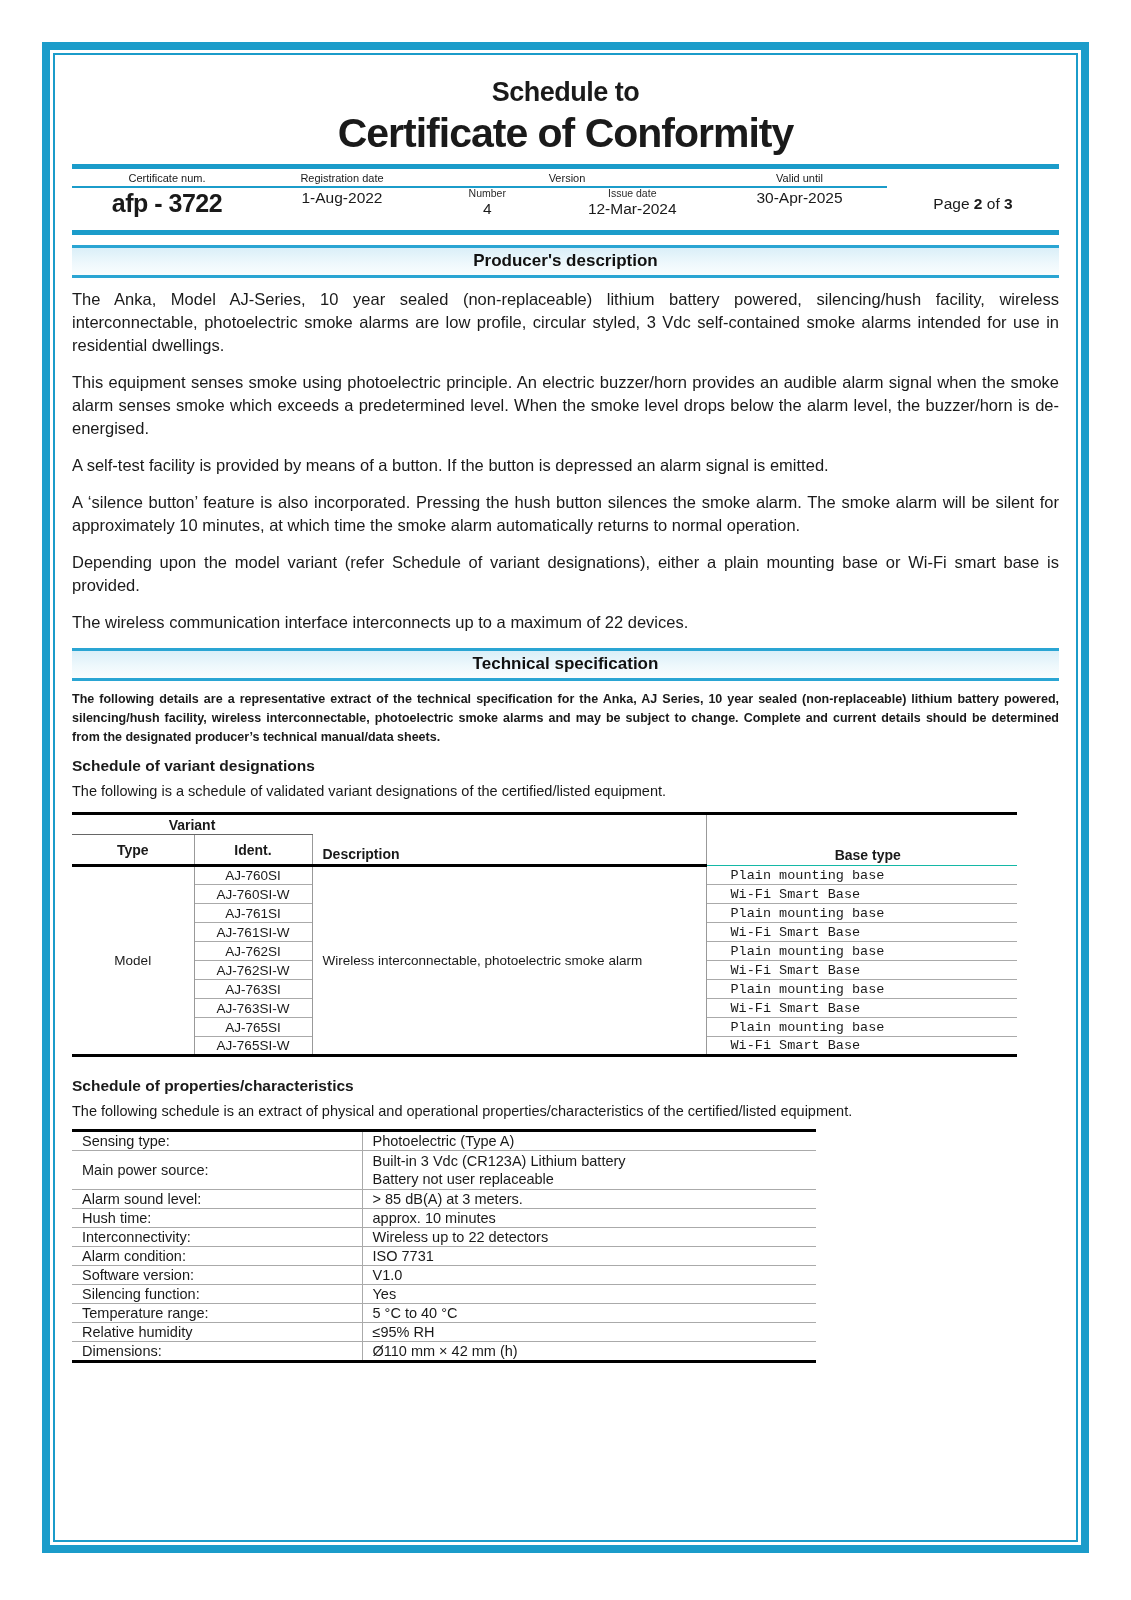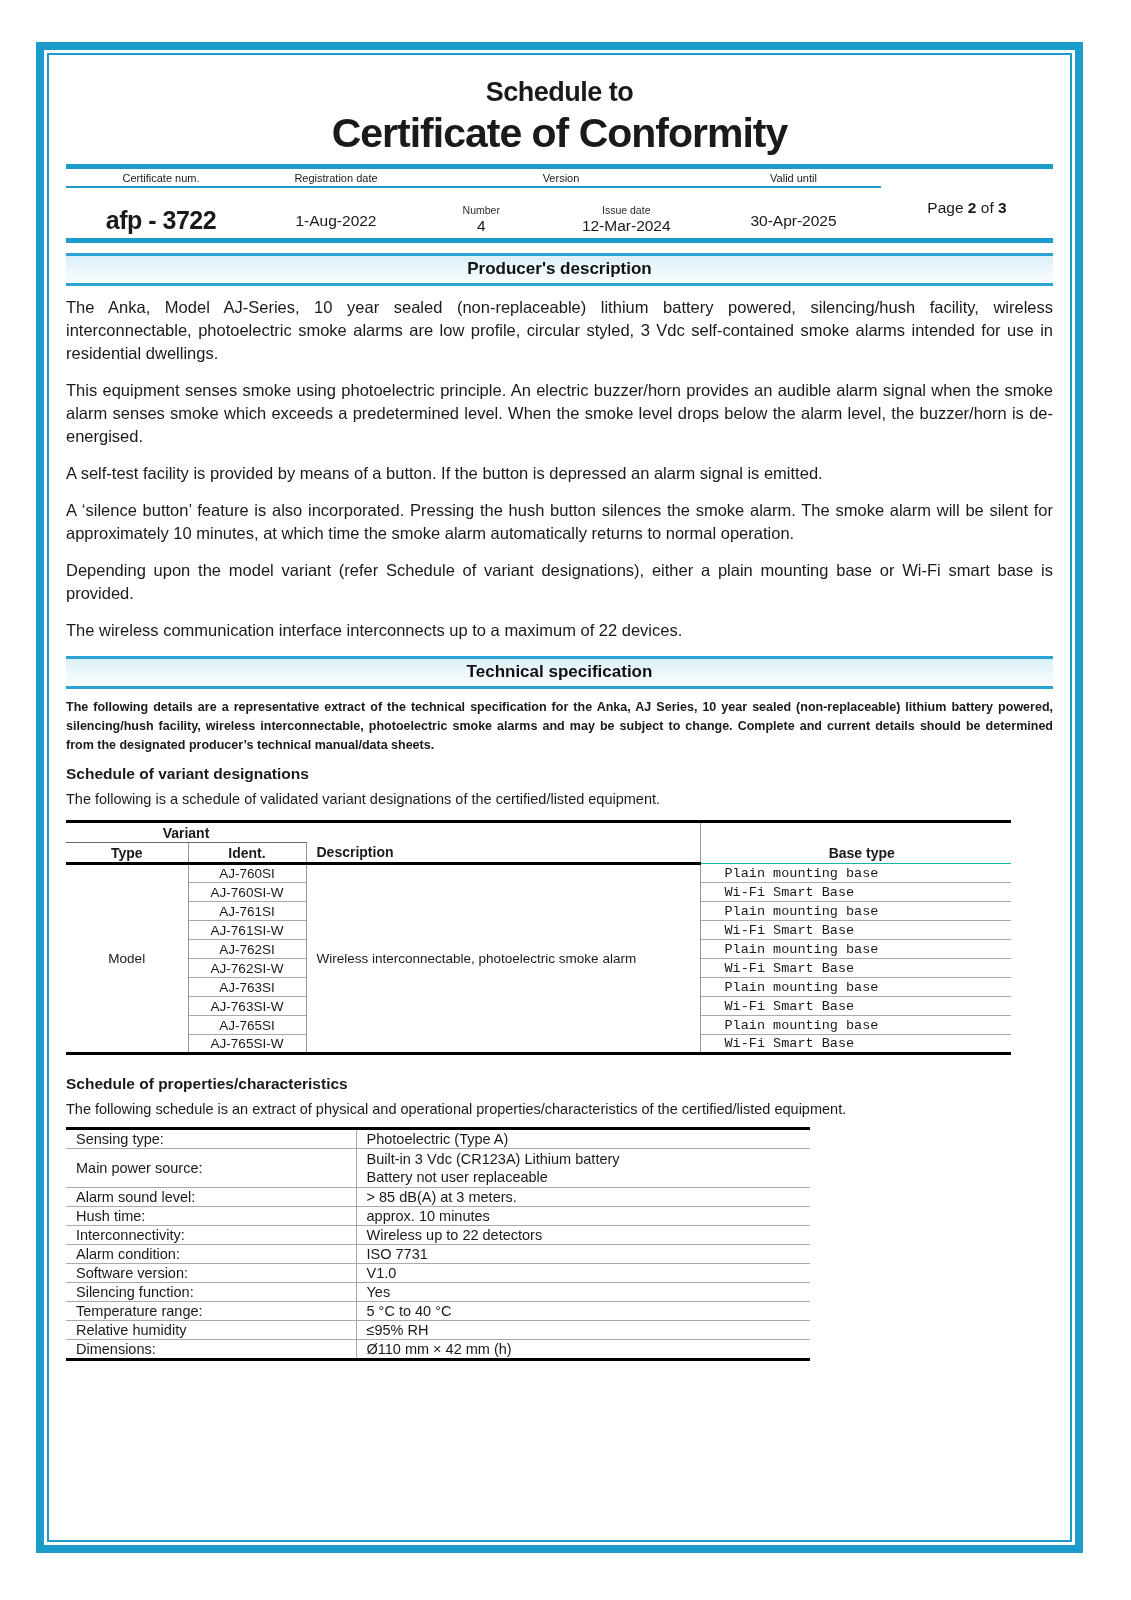--- a/index.html
+++ b/index.html
@@ -2,39 +2,39 @@
 <html><head>
 <meta charset="utf-8">
 <style>
   * { margin:0; padding:0; box-sizing:border-box; }
   html,body { background:#ffffff; }
   body {
     width:1131px; height:1600px; position:relative; overflow:hidden;
     font-family:"Liberation Sans", sans-serif; color:#1a1a1a;
   }
   .frame {
-    position:absolute; left:36px; top:42px; width:1047px; height:1511px;
+    position:absolute; left:42px; top:42px; width:1047px; height:1511px;
     border:8px solid #1b9cca;
   }
   .frame-inner {
     position:absolute; left:3px; top:3px; right:3px; bottom:3px;
     border:2px solid #1b9cca;
     padding:14px 17px 0 17px;
   }
   
   .title1 { text-align:center; font-size:27px; font-weight:bold; margin-top:8px; letter-spacing:-0.5px; }
   .title2 { text-align:center; font-size:41px; font-weight:bold; margin-top:2px; letter-spacing:-1px; }
   
   .info-table {
     margin-top:7px; border-top:5px solid #1b9cca; border-bottom:5px solid #1b9cca;
     display:flex; align-items:stretch;
   }
   .info-left { flex:0 0 815px; display:flex; flex-direction:column; }
   .info-labels { display:flex; border-bottom:2px solid #1b9cca; padding:3px 0 2px 0; }
-  .info-values { display:flex; align-items:center; min-height:42px; padding:18px 0 3px 0; }
+  .info-values { display:flex; align-items:flex-start; min-height:42px; padding:1px 0 3px 0; }
   .col-cert  { width:190px; text-align:center; }
   .col-reg   { width:160px; text-align:center; }
   .col-ver   { width:290px; text-align:center; }
   .col-valid { width:175px; text-align:center; }
   .info-labels > div { font-size:11px; }
   .cert-value { font-size:25px; font-weight:bold; letter-spacing:-0.5px; }
   .plain-value { font-size:15.5px; }
   .ver-split { display:flex; }
   .ver-num { width:45%; }
   .ver-issue { width:55%; }
@@ -61,21 +61,21 @@
   .sub-heading { font-size:15.5px; font-weight:bold; margin-top:10px; }
   .sub-intro { font-size:14.5px; margin-top:8px; }
   
   .variant-table {
     margin-top:13px; width:945px; border-collapse:collapse;
     border-top:3px solid #000; border-bottom:3px solid #000;
     font-size:13.5px;
   }
   .variant-table th { font-size:14px; font-weight:bold; }
   .vt-variant { border-bottom:1px solid #666; text-align:center; height:21px; }
-  .vt-type  { width:122px; border-bottom:3px solid #000; height:21px; }
+  .vt-type  { width:122px; border-bottom:3px solid #000; height:31px; }
   .vt-ident { width:118px; text-align:center; border-bottom:3px solid #000;
               border-left:1px solid #999; border-right:1px solid #999; }
   .vt-desc  { width:394px; text-align:left; padding-left:10px; vertical-align:bottom;
               border-bottom:3px solid #000; border-right:1px solid #999; padding-bottom:2px; }
   .vt-base  { width:311px; text-align:center; padding-left:12px; vertical-align:bottom;
               border-bottom:1px solid #14b8a6; padding-bottom:2px; }
   .variant-table tbody td { height:19px; }
   .td-model { text-align:center; border-right:1px solid #999; font-size:13.5px; }
   .td-ident { text-align:center; border-left:1px solid #999; border-right:1px solid #999;
               border-top:1px solid #aaa; }

